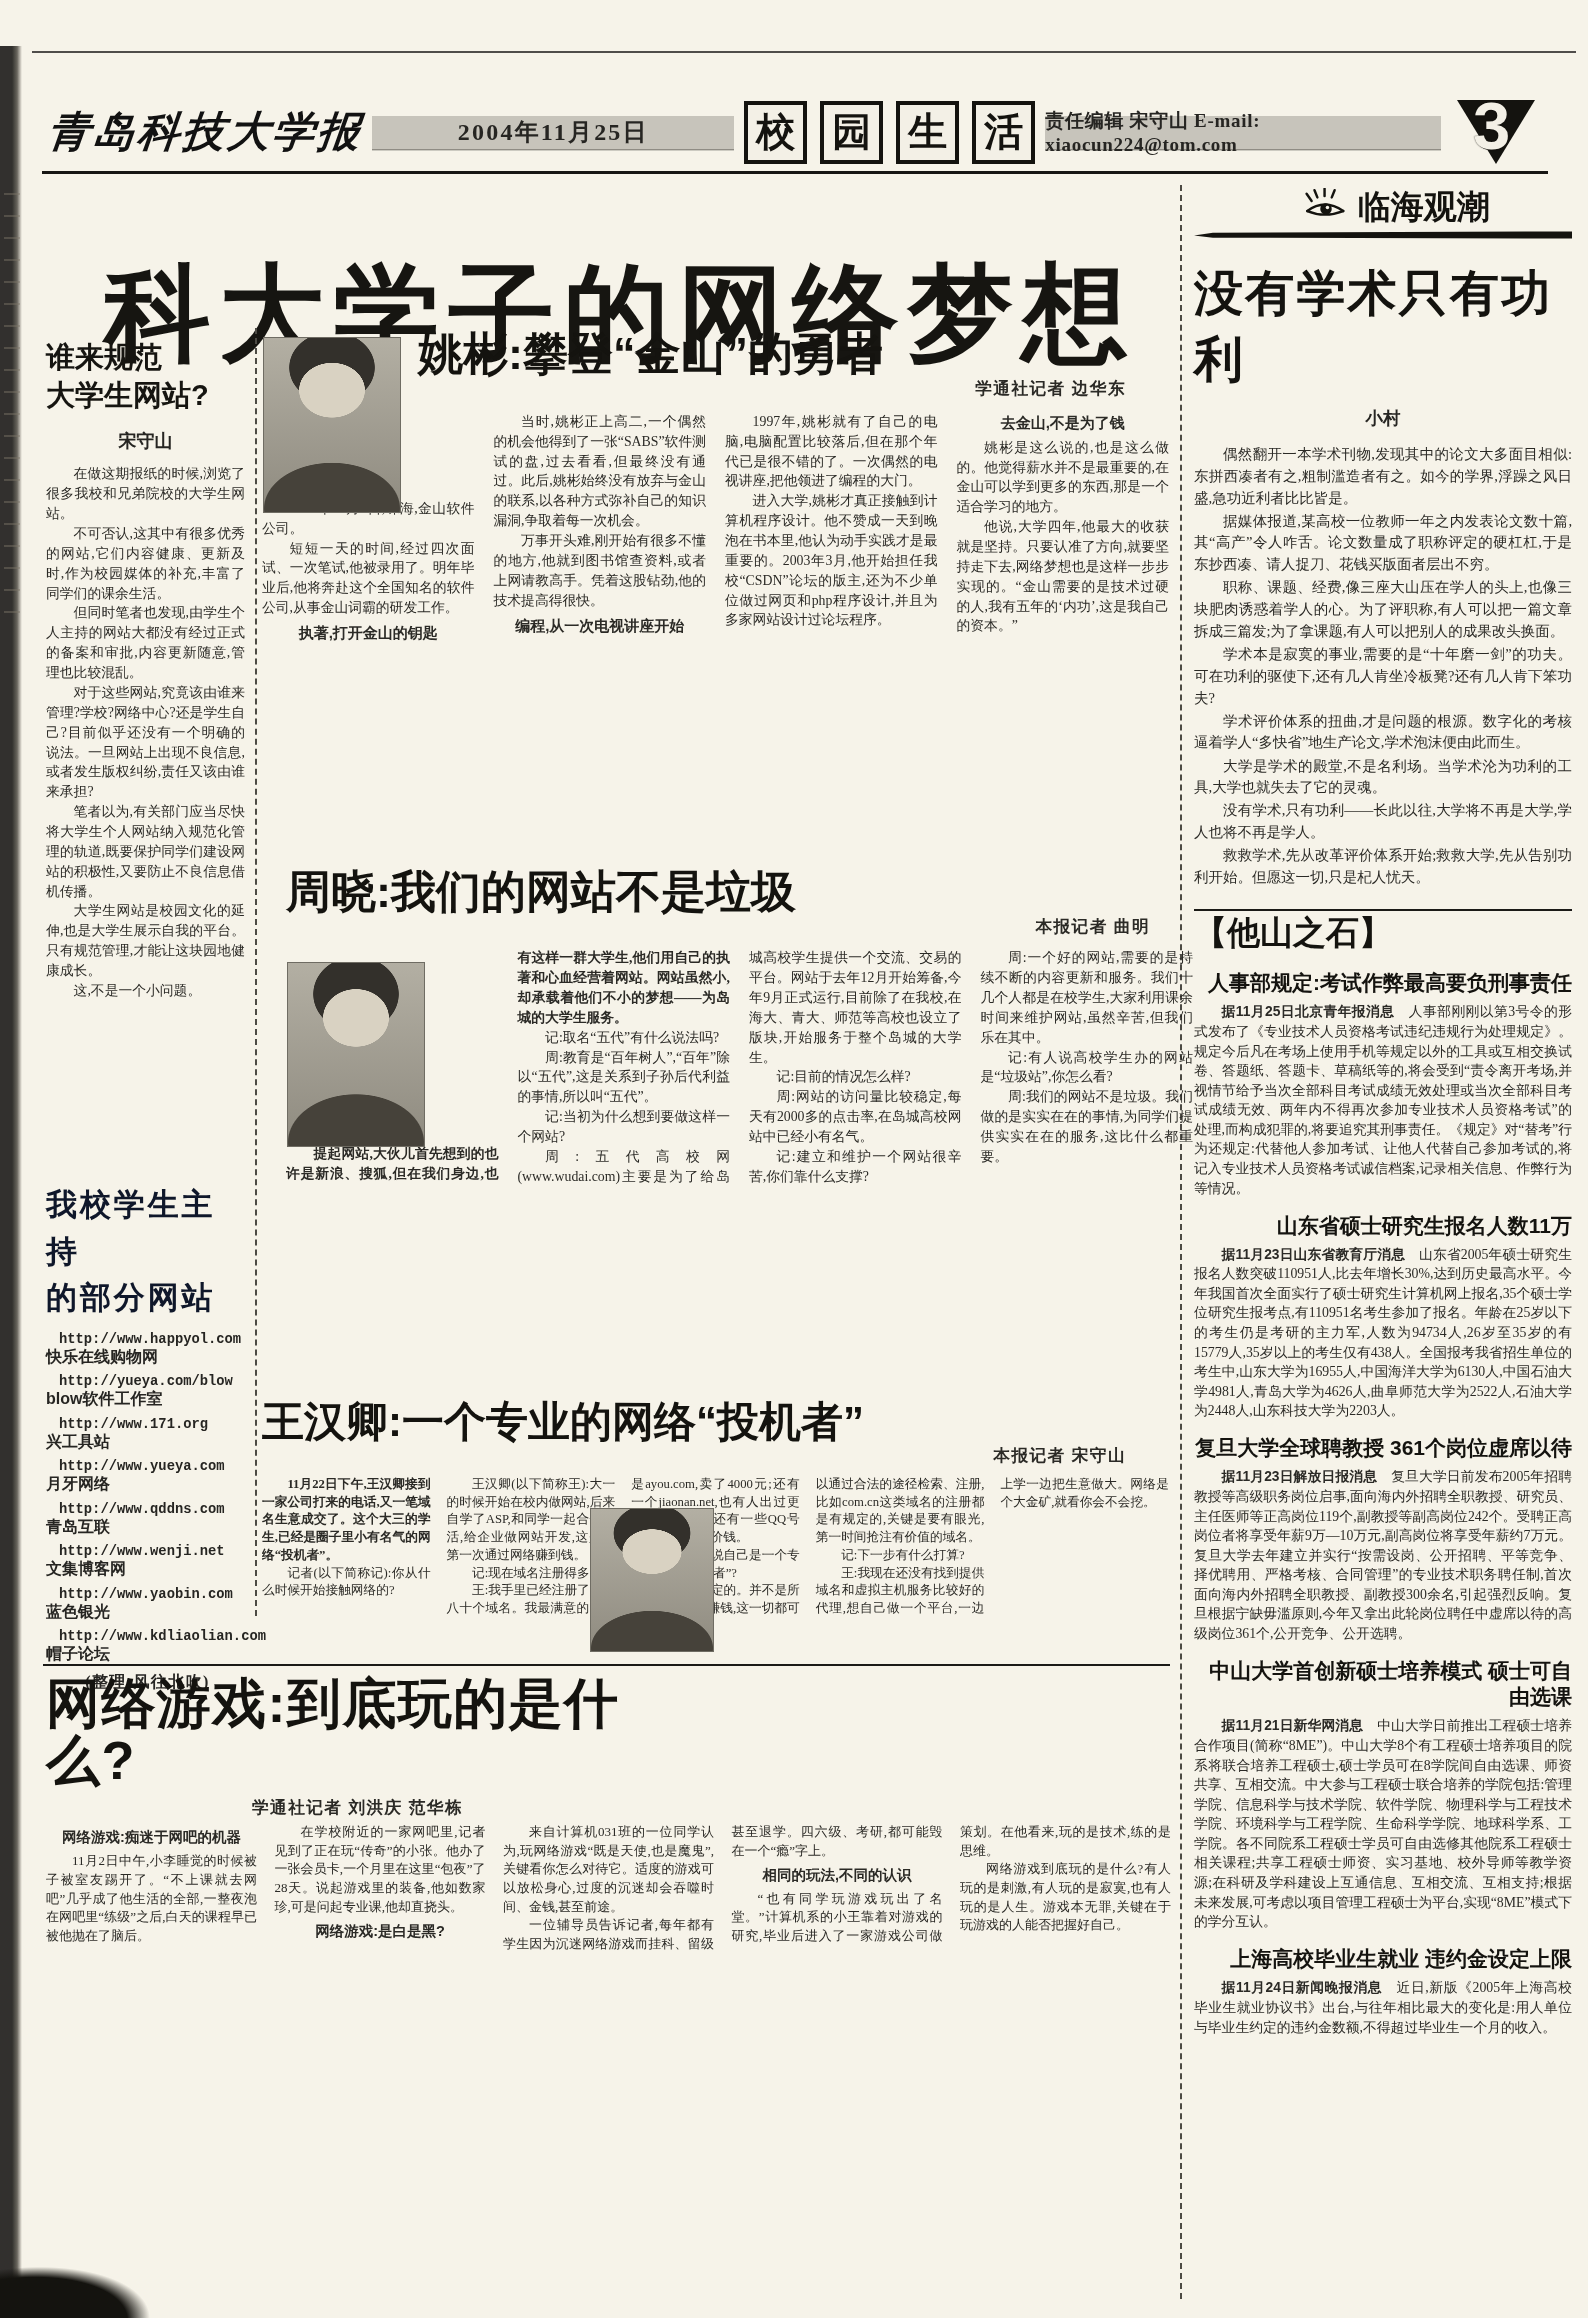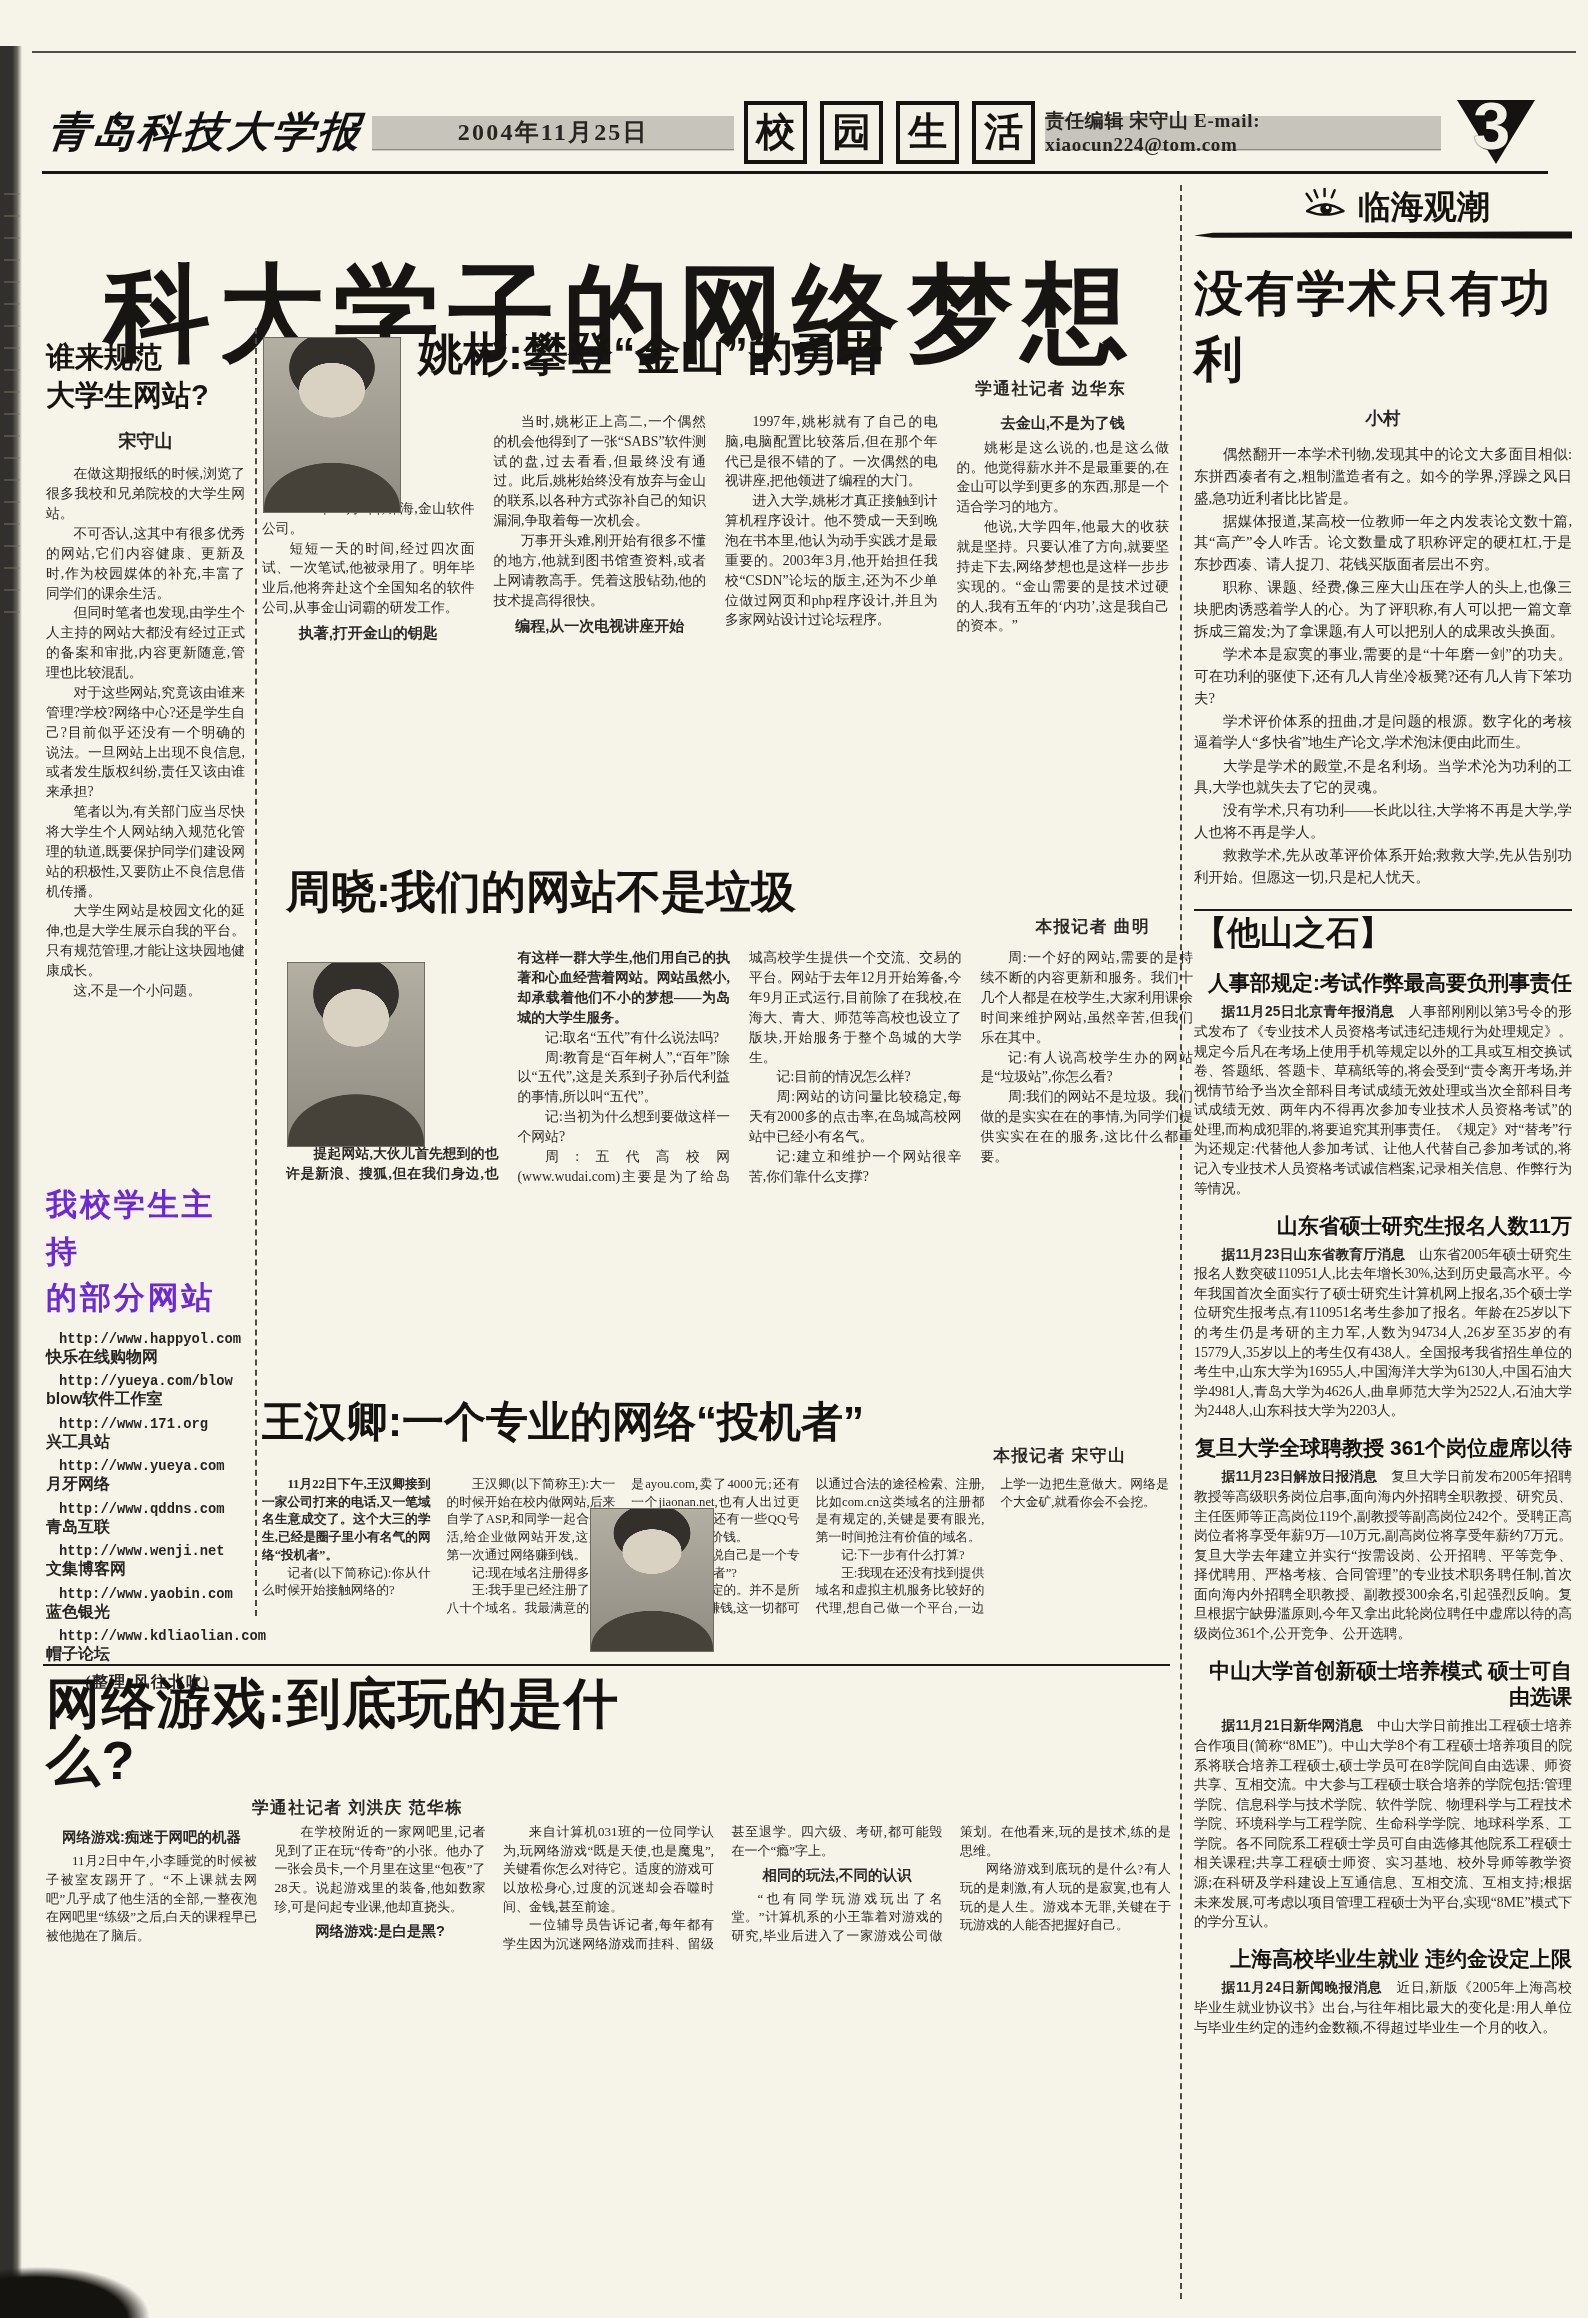--- a/index.html
+++ b/index.html
@@ -57,21 +57,21 @@
     letter-spacing:1.4px;color:#2b2a26;}
   .spacer{width:100%;}
   
   .left-article{position:absolute;left:46px;top:339px;width:199px;}
   .left-article h2{margin:0;font-family:"Liberation Sans",sans-serif;font-size:29px;
     font-weight:900;line-height:1.3;color:#161511;}
   .left-article .author{text-align:center;font-size:18px;font-weight:700;margin:14.5px 0 11.6px;}
   .left-article .body-text{font-size:13.8px;}
   .website-box{position:absolute;left:46px;top:1182px;width:203px;}
   .website-box h2{margin:0 0 10px;font-family:"Liberation Sans",sans-serif;font-size:31px;
-    font-weight:900;line-height:1.5;letter-spacing:2.9px;color:#6d28d9;}
+    font-weight:900;line-height:1.5;letter-spacing:2.9px;color:#0f172a;}
   .site-entry{margin-bottom:6.5px;}
   .site-url{font-family:"Liberation Mono",monospace;font-size:13.8px;font-weight:700;
     padding-left:13px;white-space:nowrap;}
   .site-name{font-family:"Liberation Sans",sans-serif;font-size:16px;font-weight:700;}
   .site-credit{margin-top:7.2px;font-size:16px;font-weight:700;letter-spacing:1.4px;text-align:center;}
   
   .article{position:absolute;}
   .art-title{font-family:"Liberation Sans",sans-serif;font-weight:900;color:#14130f;
     text-align:left;line-height:1.05;margin:0;}
   .art-byline-row{text-align:right;padding-right:43px;}

